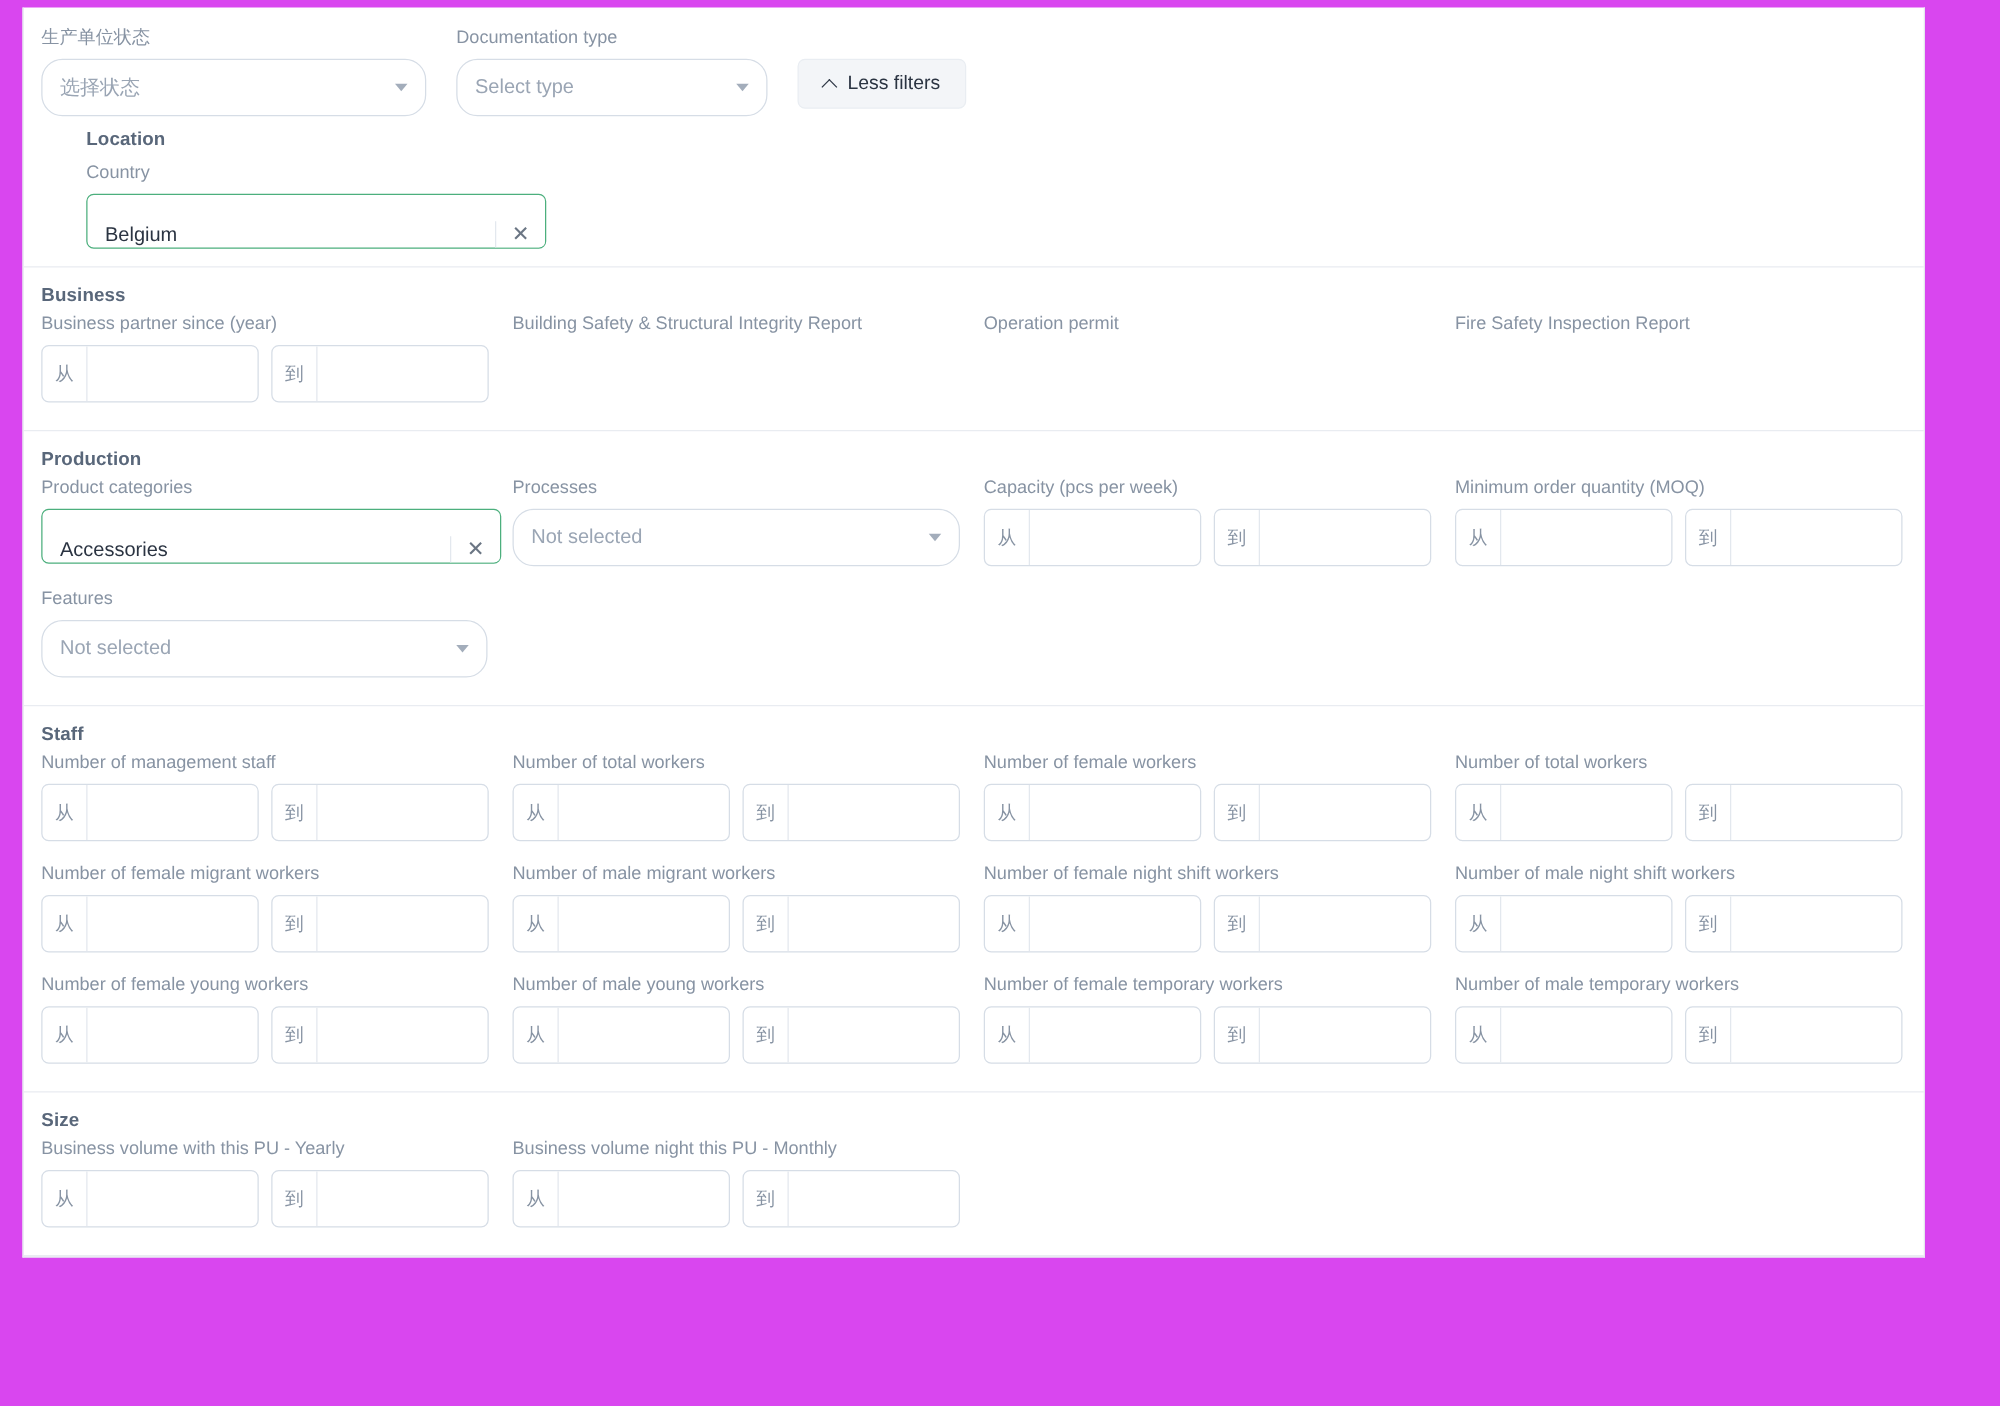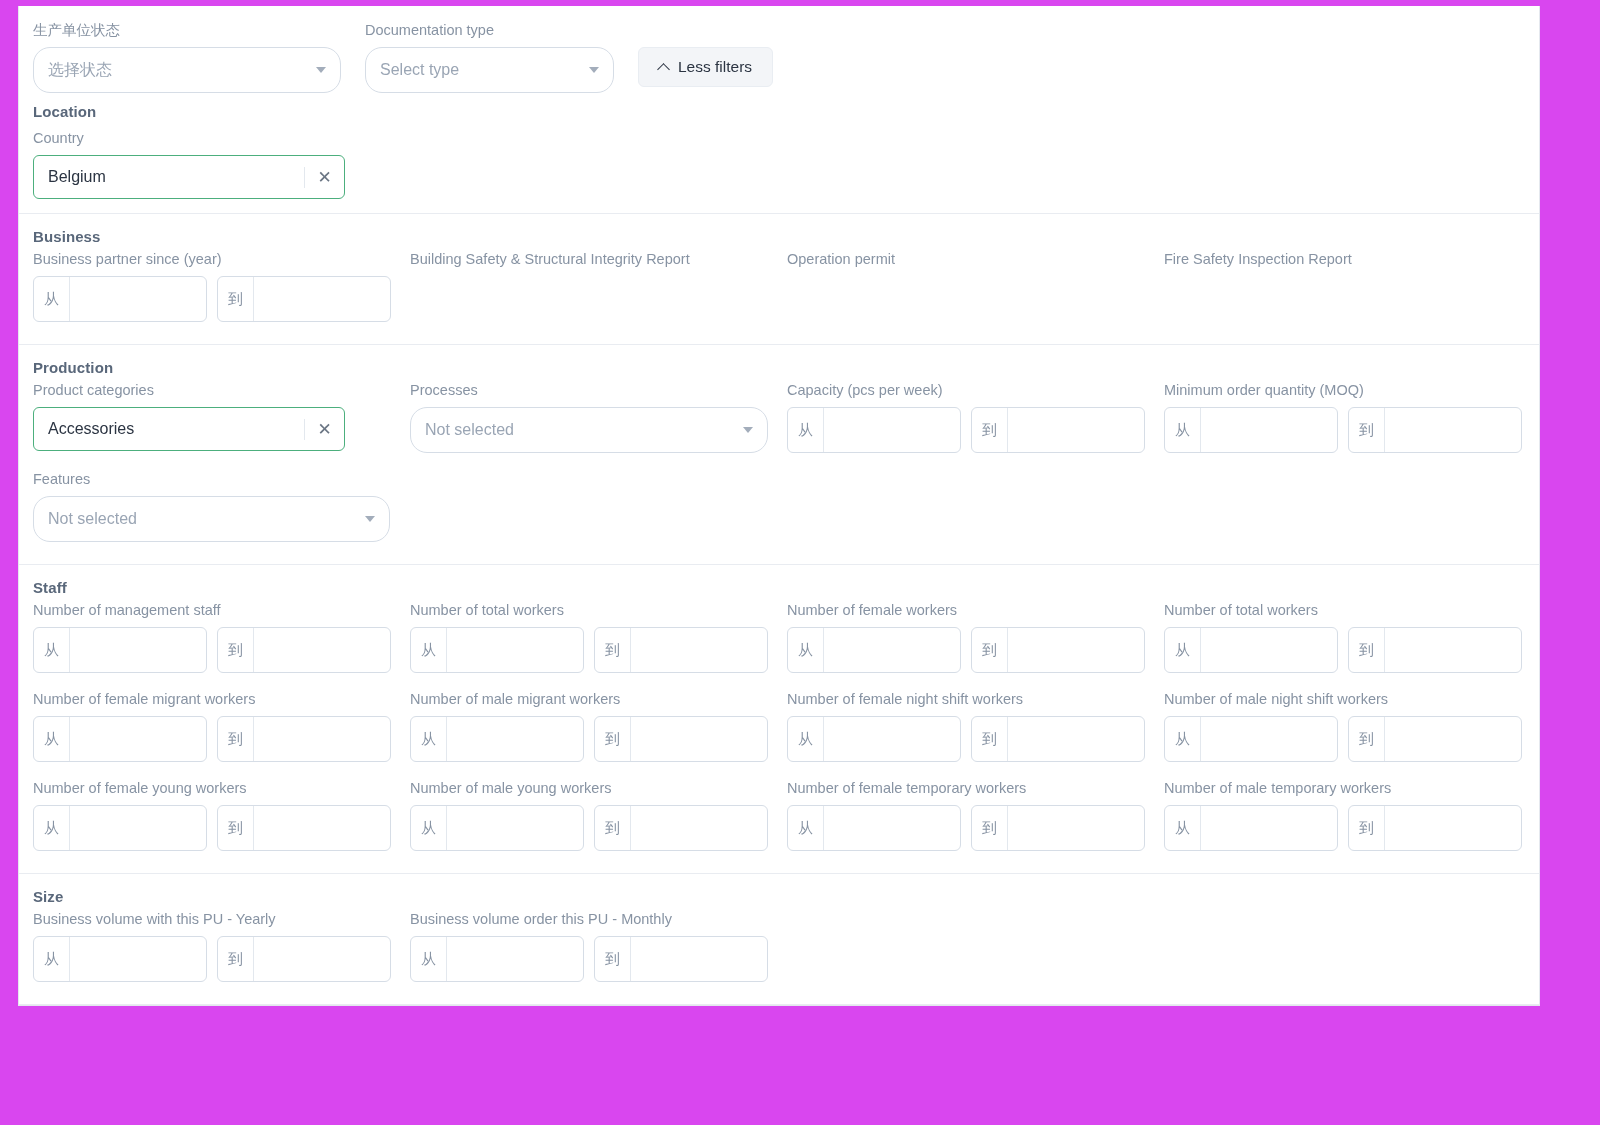--- a/index.html
+++ b/index.html
@@ -78,22 +78,22 @@
   .select.w-proc { width: 358px; }
 
   
   .sel-field {
     position: relative;
     height: 44px;
     border: 1px solid #4caf7d;
     border-radius: 6px;
     background: #fff;
     display: flex;
-    align-items: center;
-    width: 312px;
+    align-items: flex-end;
+    width: 368px;
     overflow: hidden;
   }
   .sel-field .val {
     flex: 1;
     display: flex;
     align-items: center;
     padding: 0 14px;
     font-size: 16px;
     color: #2b3442;
   }
@@ -161,21 +161,21 @@
     margin-bottom: 6px;
   }
   .chev-up {
     display: inline-block;
     width: 9px; height: 9px;
     border-left: 1.6px solid #2b3442;
     border-top: 1.6px solid #2b3442;
     transform: rotate(45deg);
     margin-top: 4px;
   }
-  .loc-wrap { padding: 10px 14px 14px 14px; }
+  .loc-wrap { padding: 10px 14px 14px 14px; margin-left: 36px; }
   .mt16 { margin-top: 16px; }
   .lbl-gap { margin-top: 16px; }
 </style>
 </head>
 <body>
 
 <div class="page">
   <div class="card">
 
     <div class="section">
@@ -482,21 +482,21 @@
                   <span class="pre">从</span>
                   <input type="text" style="">
                 </div>
               <div class="rbox w-md">
                   <span class="pre">到</span>
                   <input type="text" style="">
                 </div>
             </div>
           </div>
           <div class="col">
-            <div class="field-label">Business volume order this PU - Monthly</div>
+            <div class="field-label">Business volume night this PU - Monthly</div>
             <div class="range">
               <div class="rbox w-md">
                   <span class="pre">从</span>
                   <input type="text" style="">
                 </div>
               <div class="rbox w-md">
                   <span class="pre">到</span>
                   <input type="text" style="">
                 </div>
             </div>

